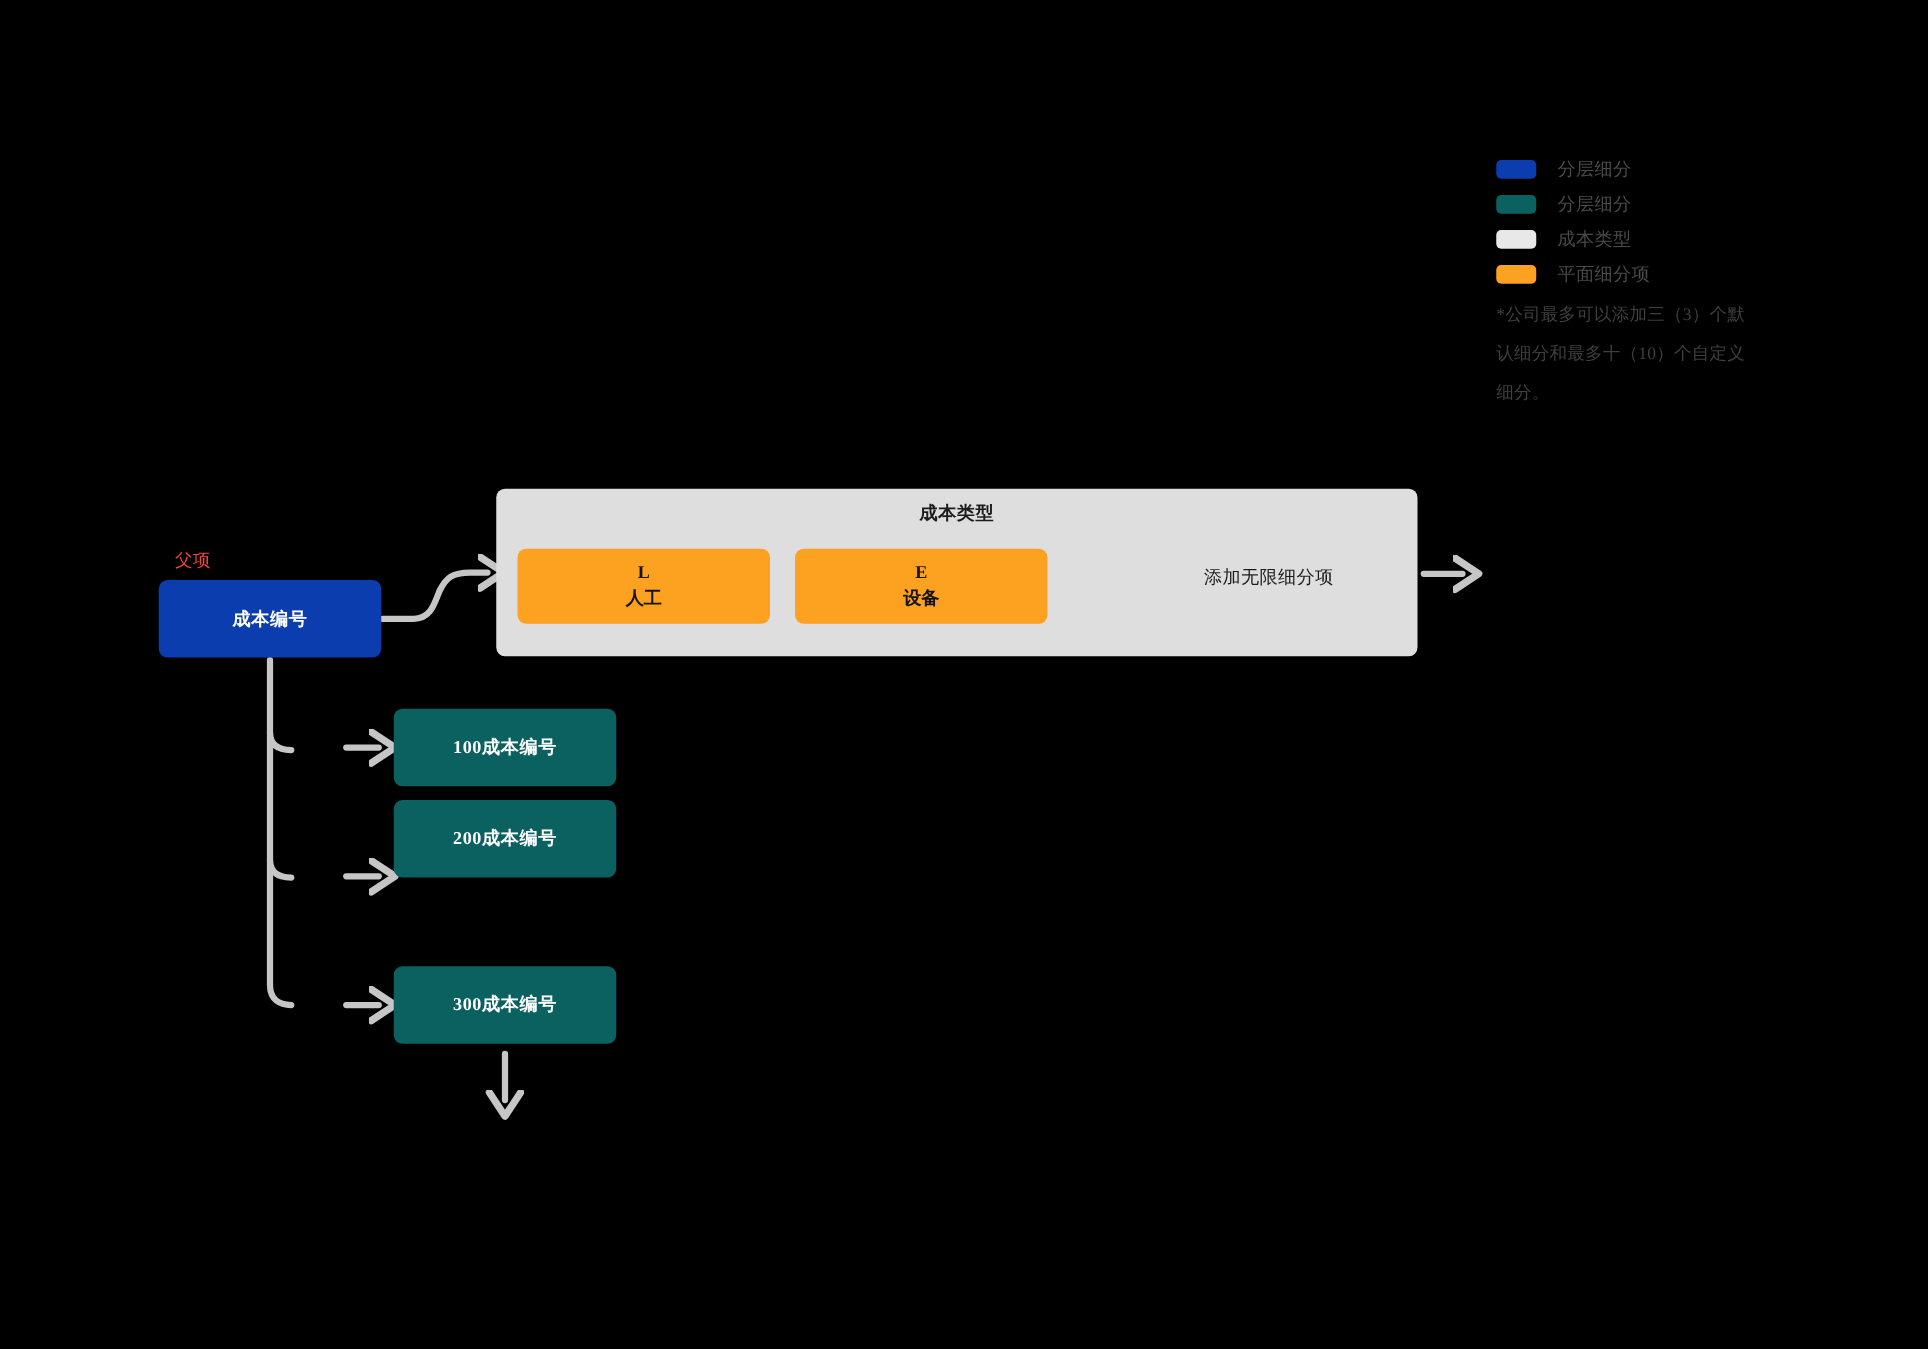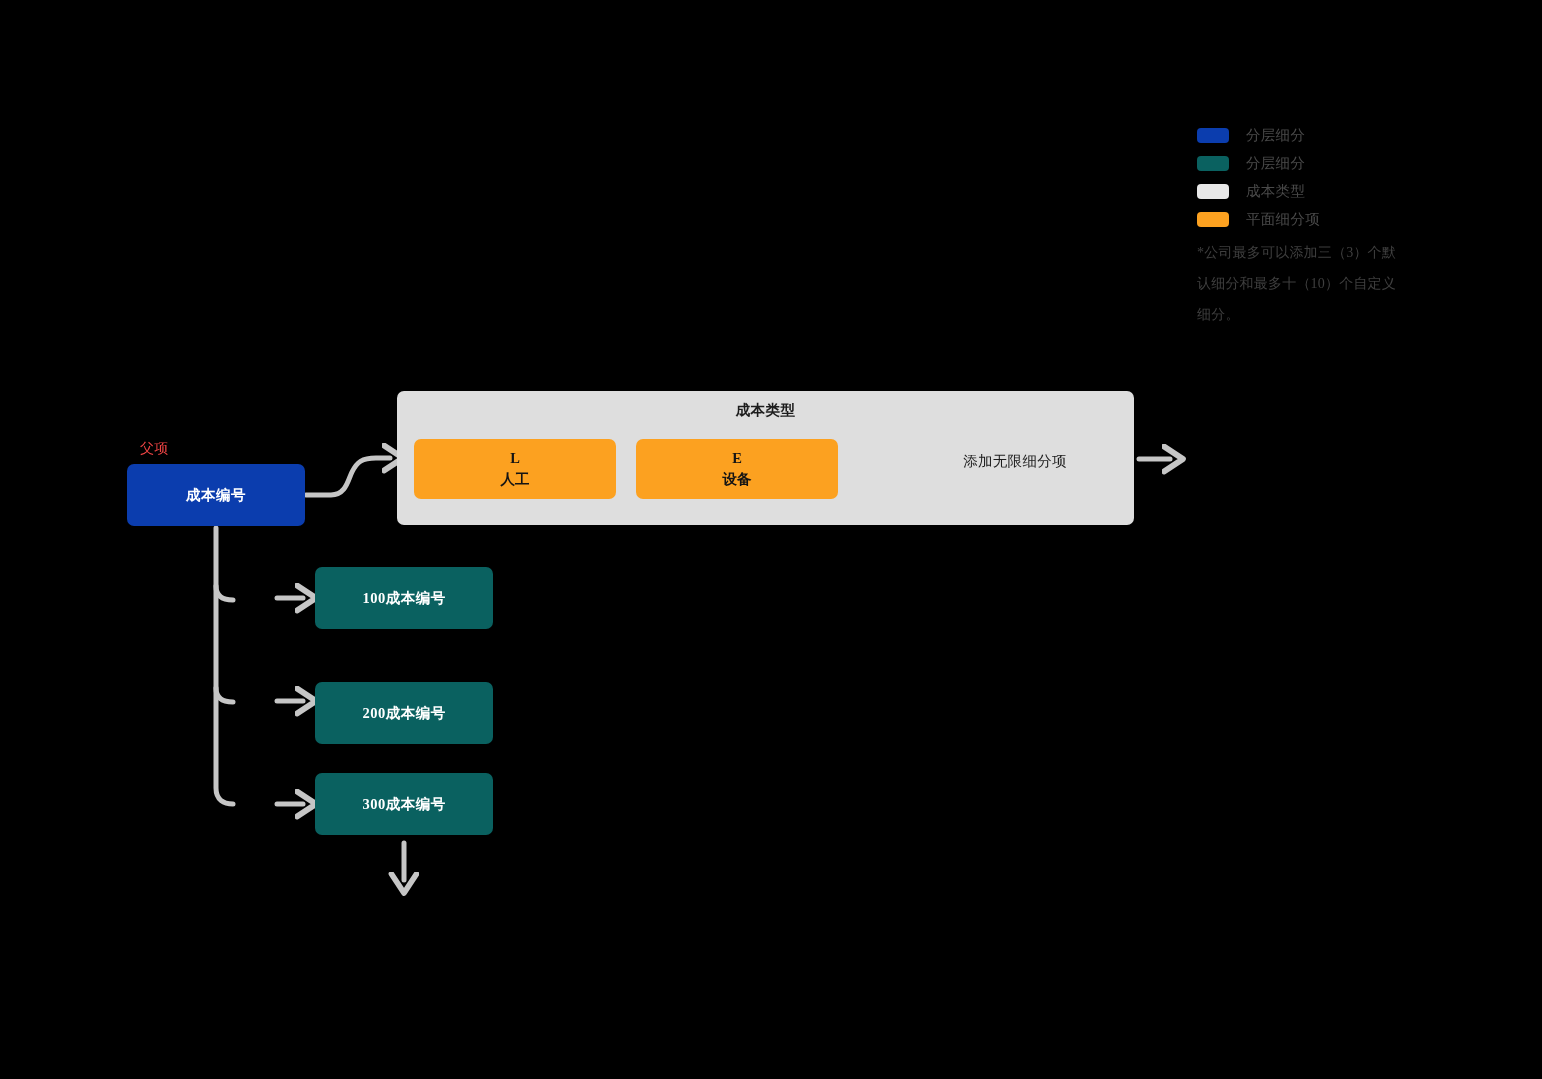--- a/index.html
+++ b/index.html
@@ -155,21 +155,21 @@
     font-size: 14.5px;
     font-weight: bold;
     letter-spacing: .5px;
   }
   .child-box .child-name {
     font-size: 14.5px;
     font-weight: bold;
     letter-spacing: .5px;
   }
   #child-box-0 { top: 567px; }
-  #child-box-1 { top: 682px; }
+  #child-box-1 { top: 640px; }
   #child-box-2 { top: 773px; }
 
   
   #connectors {
     position: absolute;
     left: 0; top: 0;
     width: 1542px;
     height: 1079px;
     pointer-events: none;
   }

